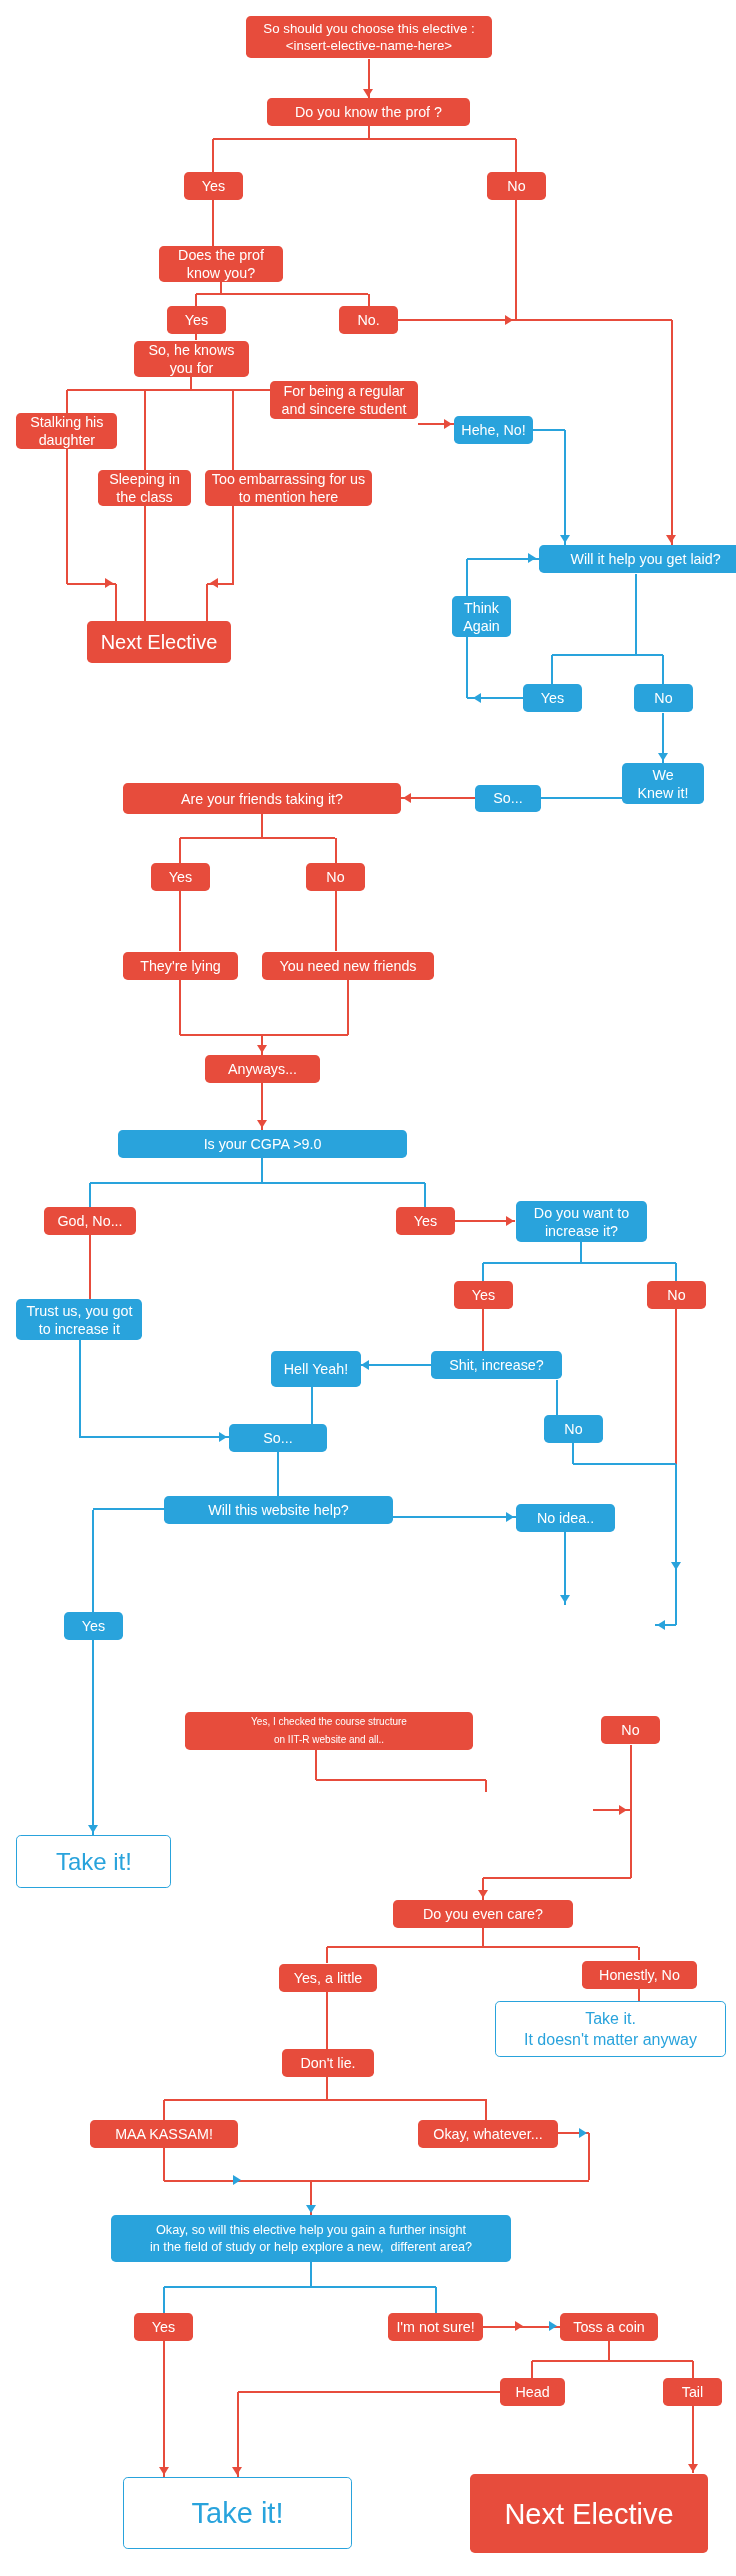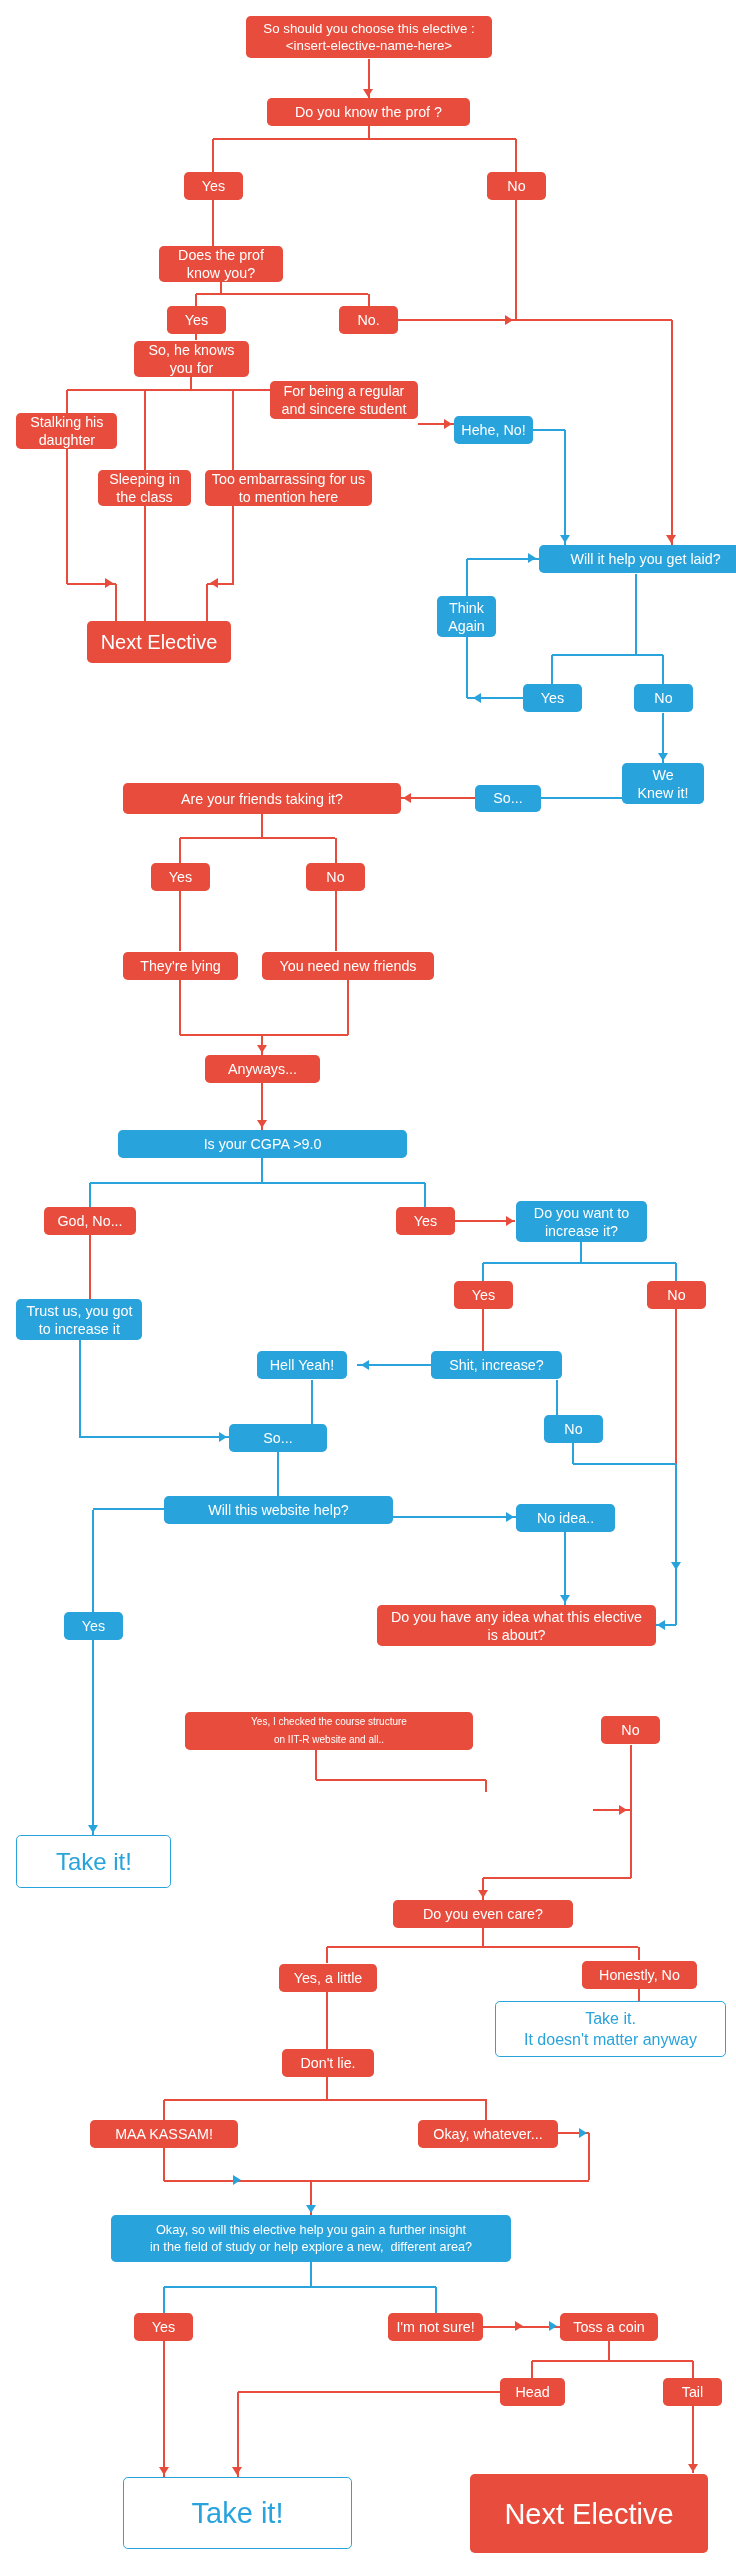--- a/index.html
+++ b/index.html
@@ -187,21 +187,21 @@
 daughter</div>
   <div class="node red" style="left:270px;top:381px;width:148px;height:38px">For being a regular
 and sincere student</div>
   <div class="node blue" style="left:454px;top:416px;width:79px;height:28px">Hehe, No!</div>
   <div class="node red" style="left:98px;top:470px;width:93px;height:36px">Sleeping in
 the class</div>
   <div class="node red" style="left:205px;top:470px;width:167px;height:36px">Too embarrassing for us
 to mention here</div>
   <div class="node red" style="left:87px;top:621px;width:144px;height:42px;font-size:20px">Next Elective</div>
   <div class="node blue" style="left:539px;top:545px;width:213px;height:28px">Will it help you get laid?</div>
-  <div class="node blue" style="left:437px;top:596px;width:59px;height:41px">Think
+  <div class="node blue" style="left:452px;top:596px;width:59px;height:41px">Think
 Again</div>
   <div class="node blue" style="left:523px;top:684px;width:59px;height:28px">Yes</div>
   <div class="node blue" style="left:634px;top:684px;width:59px;height:28px">No</div>
   <div class="node blue" style="left:622px;top:763px;width:82px;height:41px">We
 Knew it!</div>
   <div class="node blue" style="left:475px;top:785px;width:66px;height:26.5px">So...</div>
   <div class="node red" style="left:123px;top:783px;width:278px;height:31px">Are your friends taking it?</div>
   <div class="node red" style="left:151px;top:863px;width:59px;height:28px">Yes</div>
   <div class="node red" style="left:306px;top:863px;width:59px;height:28px">No</div>
   <div class="node red" style="left:123px;top:952px;width:115px;height:28px">They're lying</div>
@@ -209,30 +209,28 @@
   <div class="node red" style="left:205px;top:1055px;width:115px;height:28px">Anyways...</div>
   <div class="node blue" style="left:118px;top:1130px;width:289px;height:28px">Is your CGPA &gt;9.0</div>
   <div class="node red" style="left:44px;top:1207px;width:92px;height:28px">God, No...</div>
   <div class="node red" style="left:396px;top:1207px;width:59px;height:28px">Yes</div>
   <div class="node blue" style="left:516px;top:1201px;width:131px;height:41px">Do you want to
 increase it?</div>
   <div class="node blue" style="left:16.4px;top:1299px;width:126px;height:41px">Trust us, you got
 to increase it</div>
   <div class="node red" style="left:454px;top:1281px;width:59px;height:28px">Yes</div>
   <div class="node red" style="left:647px;top:1281px;width:59px;height:28px">No</div>
-  <div class="node blue" style="left:257px;top:1351px;width:90px;height:28px">Hell Yeah!</div>
+  <div class="node blue" style="left:271px;top:1351px;width:90px;height:36px">Hell Yeah!</div>
   <div class="node blue" style="left:431px;top:1351px;width:131px;height:28px">Shit, increase?</div>
   <div class="node blue" style="left:544px;top:1415px;width:59px;height:28px">No</div>
   <div class="node blue" style="left:229px;top:1424px;width:98px;height:28px">So...</div>
   <div class="node blue" style="left:164px;top:1496px;width:229px;height:28px">Will this website help?</div>
   <div class="node blue" style="left:64px;top:1612px;width:59px;height:28px">Yes</div>
   <div class="node blue" style="left:516px;top:1504px;width:99px;height:28px">No idea..</div>
   <div class="node outline" style="left:16.4px;top:1835px;width:155px;height:53px;font-size:24px">Take it!</div>
-  <div class="node red" style="left:377px;top:1605px;width:279px;height:41px">Do you have any idea what this elective
-is about?</div>
   <div class="node red" style="left:185px;top:1712px;width:288px;height:38px;font-size:10px">Yes, I checked the course structure
 on IIT-R website and all..</div>
   <div class="node red" style="left:601px;top:1716px;width:59px;height:28px">No</div>
   <div class="node red" style="left:393px;top:1900px;width:180px;height:28px">Do you even care?</div>
   <div class="node red" style="left:279px;top:1964px;width:98px;height:28px">Yes, a little</div>
   <div class="node red" style="left:582px;top:1961px;width:115px;height:28px">Honestly, No</div>
   <div class="node outline" style="left:495px;top:2001px;width:231px;height:56px;font-size:16px;line-height:21px">Take it.
 It doesn't matter anyway</div>
   <div class="node red" style="left:282px;top:2049px;width:92px;height:28px">Don't lie.</div>
   <div class="node red" style="left:90px;top:2120px;width:148px;height:28px">MAA KASSAM!</div>

